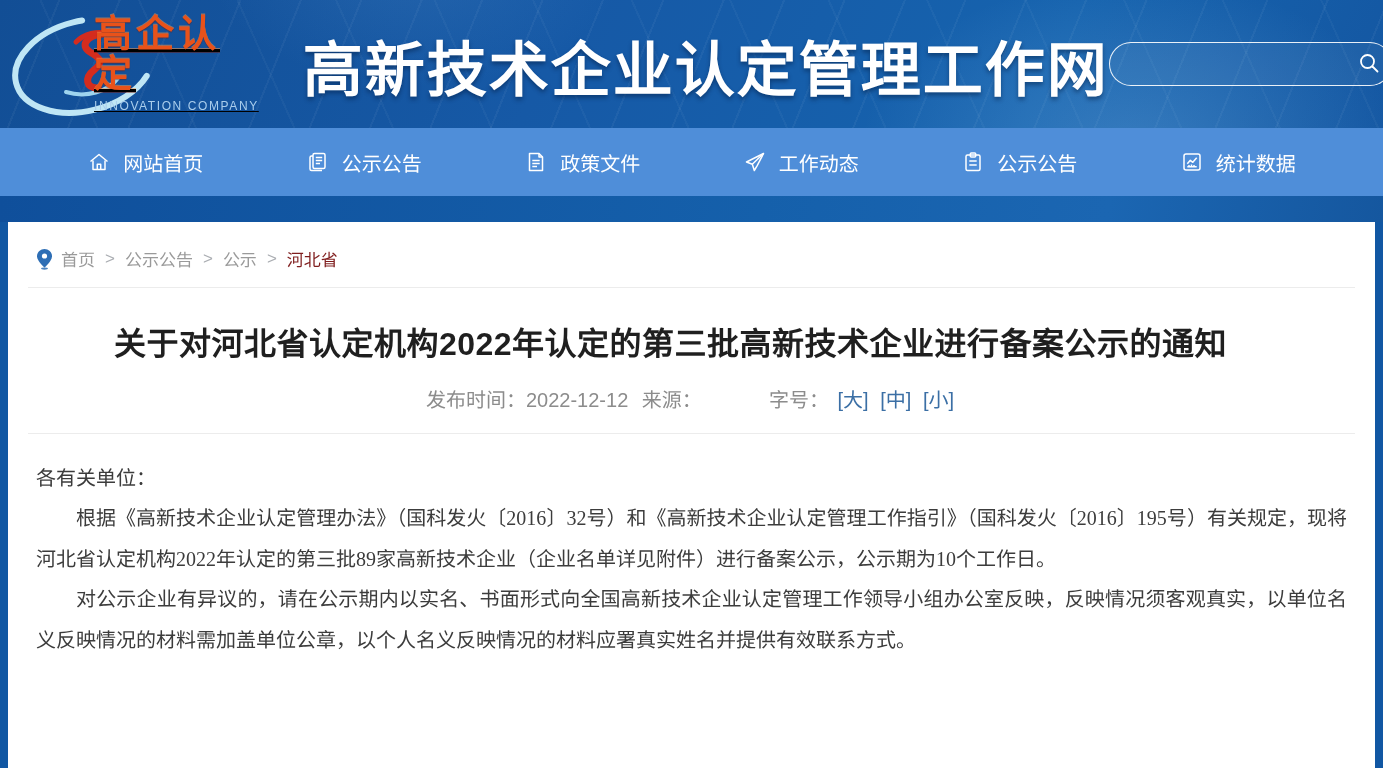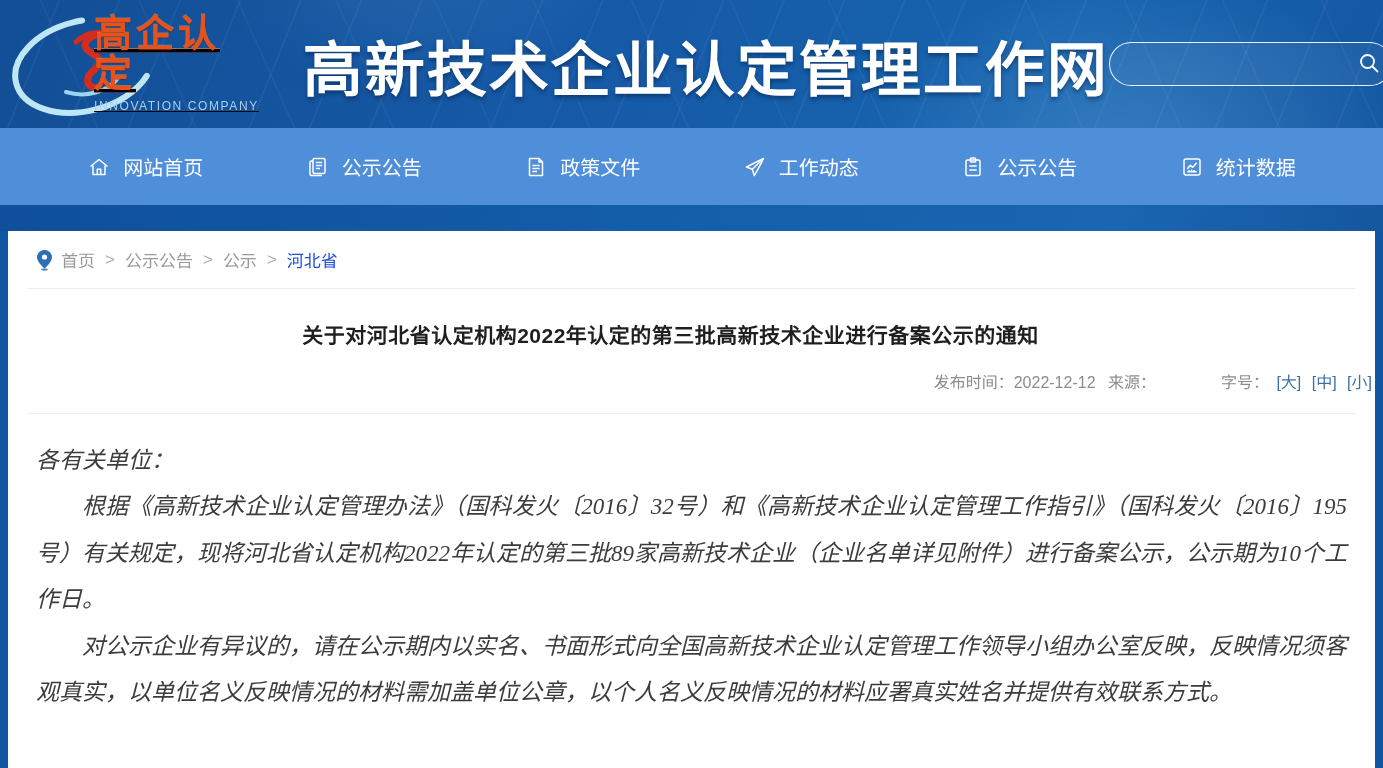--- a/index.html
+++ b/index.html
@@ -56,21 +56,21 @@
     flex:1; height:100%; background:transparent; border:none; outline:none;
     padding:0 10px 0 20px; color:#fff; font-size:16px;
   }
   .search-btn {
     width:44px; height:100%; background:transparent; border:none; cursor:pointer;
     display:flex; align-items:center; justify-content:center;
   }
 
   
   .nav {
-    height:77px; background:#4f8ed9;
+    height:68px; background:#4f8ed9;
     display:flex; align-items:center; justify-content:space-around;
     padding:0 36px;
   }
   .nav-item {
     display:flex; align-items:center; gap:12px; color:#fff;
     font-size:20px; cursor:pointer; text-decoration:none; white-space:nowrap;
   }
   .nav-ic { display:flex; align-items:center; }
 
   
@@ -78,42 +78,42 @@
     height:26px;
     background:linear-gradient(100deg,#0f4f9b 0%,#1560ab 55%,#1b66b2 80%,#15579f 100%);
   }
 
   
   .card {
     margin:0 8px; background:#ffffff; height:546px; overflow:hidden;
   }
   .breadcrumb {
     display:flex; align-items:center; gap:8px;
-    padding:16px 28px 16px 28px; font-size:17px; color:#9a9a9a;
+    padding:24px 28px 16px 28px; font-size:17px; color:#9a9a9a;
   }
   .crumb { color:#9a9a9a; text-decoration:none; cursor:pointer; }
   .crumb-sep { color:#aaadb2; margin:0 2px; }
-  .crumb-current { color:#1d4ed8; cursor:pointer; }
+  .crumb-current { color:#7f1d1d; cursor:pointer; }
   .divider { border:none; border-top:1px solid #ececec; margin:0 20px; }
 
   .article-title {
-    text-align:center; font-size:21px; font-weight:bold; color:#1f1f1f;
+    text-align:center; font-size:32px; font-weight:bold; color:#1f1f1f;
     padding:30px 80px 0 38px; letter-spacing:.5px;
   }
   .article-meta {
-    text-align:right; font-size:16px; color:#8c8c8c;
+    text-align:center; font-size:20px; color:#8c8c8c;
     padding:20px 0 20px 0;
   }
   .meta-gap { display:inline-block; width:56px; }
   .fs-link { color:#3b6fa5; cursor:pointer; text-decoration:none; margin:0 3px; }
 
   .article-body {
     font-family:"Liberation Serif","DejaVu Serif",serif;
-    font-size:23px; color:#3c3c3c; line-height:2.02;
-    padding:18px 28px 0 28px; text-align:justify;font-style:italic;
+    font-size:20px; color:#3c3c3c; line-height:2.02;
+    padding:18px 28px 0 28px; text-align:justify;
   }
   .salutation { margin-top:6px; }
   .para { text-indent:2em; }
 </style>
 </head>
 <body>
 
 <div class="header">
   <div class="logo">
     <span class="logo-mark">

